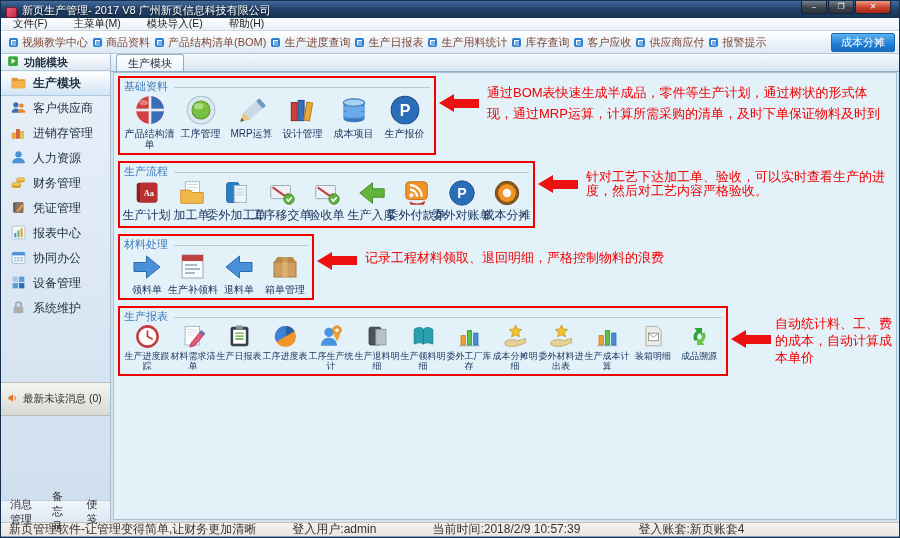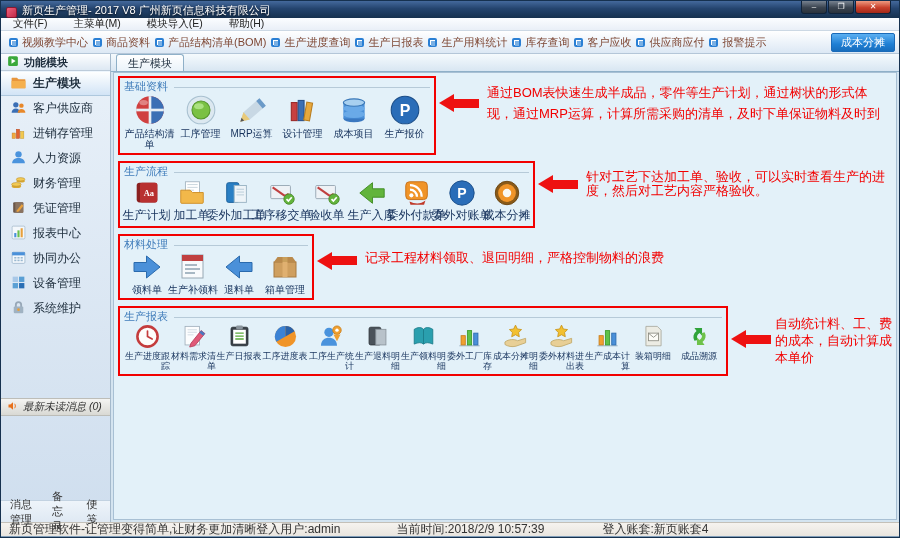--- a/index.html
+++ b/index.html
@@ -47,21 +47,21 @@
                padding:0 6px; font-size:11px; font-weight:bold; color:#1c2c3c; }
   .sb-header svg { width:12px; height:12px; }
   .sb-item { height:25px; flex:0 0 25px; display:flex; align-items:center; gap:6px;
              padding:0 9px; font-size:12px; color:#20303f; cursor:default; }
   .sb-item svg { width:17px; height:17px; flex:0 0 auto; }
   .sb-item.selected { background:linear-gradient(#feffff,#d2e4f6);
                       border-top:1px solid #eef6fd; border-bottom:1px solid #aec8de; font-weight:bold; }
   .unread { margin-top:auto; height:17px; flex:0 0 17px;
             background:linear-gradient(#f4f4f2,#d9d9d4); border-top:1px solid #bdbdb8;
             border-bottom:1px solid #bdbdb8; display:flex; align-items:center; gap:4px;
-            padding:8px 6px; font-size:10.5px; color:#333;font-style:italic; }
+            padding:16px 6px; font-size:10.5px; color:#333; }
   .unread svg { width:12px; height:12px; }
   .sb-space { height:84px; flex:0 0 84px; }
   .sb-tabs { height:22px; flex:0 0 22px; background:linear-gradient(#eef4fa,#dfe9f3);
              border-top:1px solid #c2d2e1; display:flex; align-items:center; gap:13px;
              padding:0 9px; font-size:11px; color:#333; }
 
   
   .content { flex:1; display:flex; flex-direction:column; background:#d4e4f0; min-width:0; }
   .tabstrip { height:18px; flex:0 0 18px; background:linear-gradient(#f5fafd,#d8e6f2);
               border-bottom:1px solid #8fb0c8; display:flex; align-items:flex-end; padding-left:5px; }
@@ -78,41 +78,41 @@
   .legend .line { flex:1; min-width:14px; height:1px; background:#b6cad8; margin-top:2px; }
   .icons { display:flex; }
   .icell { display:flex; flex-direction:column; align-items:center; text-align:center; }
   .micon { display:block; }
   .micon svg { display:block; }
   .ilabel { color:#16325c; line-height:1.12; margin-top:1px; }
 
   .g1 .icell { width:51px; }  .g1 .micon svg { width:34px; height:34px; }  .g1 .ilabel { font-size:10px; }
   .g2 .icell { width:45px; }  .g2 .micon svg { width:30px; height:30px; }  .g2 .ilabel { font-size:12px; white-space:nowrap; }
   .g3 .icell { width:46px; }  .g3 .micon svg { width:32px; height:32px; }  .g3 .ilabel { font-size:10px; white-space:nowrap; }
-  .g4 .icell { width:46px; }  .g4 .micon svg { width:27px; height:27px; }  .g4 .ilabel { font-size:9px;text-align:right; }
+  .g4 .icell { width:46px; }  .g4 .micon svg { width:27px; height:27px; }  .g4 .ilabel { font-size:9px; }
 
   .arrow { display:flex; align-items:center; flex:0 0 auto; margin-left:3px; }
   .a-head { width:0; height:0; border-top:9px solid transparent; border-bottom:9px solid transparent;
             border-right:15px solid #ee1111; }
   .a-bar { width:25px; height:9px; background:#ee1111; }
   .g1 .arrow { margin-top:18px; } .g2 .arrow { margin-top:14px; }
   .g3 .arrow { margin-top:18px; } .g4 .arrow { margin-top:24px; }
 
   .anno { color:#f20000; font-size:13px; margin-left:8px; }
   .g1 .anno { width:432px; margin-top:6px;  line-height:21px; }
   .g2 .anno { width:330px; margin-top:9px;  line-height:14px; }
   .g3 .anno { white-space:nowrap; margin-top:15px; }
   .g4 .anno { width:142px; margin-top:9px; margin-left:4px; line-height:17px; }
 
   
   .statusbar { height:14px; background:linear-gradient(#f6f3ef,#e9e5df);
                border-top:1px solid #c4c0b8; display:flex; align-items:center;
                font-size:12px; color:#333; padding:0 8px; }
   .statusbar .st { white-space:nowrap; }
-  .st-user { } .st-time { margin-left:56px; } .st-acct { margin-left:58px; }
+  .st-user { margin-left:36px; } .st-time { margin-left:56px; } .st-acct { margin-left:58px; }
   .bottomline { height:3px; background:linear-gradient(#8aa6c0,#4a6a8a); }
 </style>
 </head>
 <body>
 
 <div class="window">
 
   <div class="titlebar">
     <span class="title-icon"></span>
     <span class="title-text">新页生产管理- 2017 V8 广州新页信息科技有限公司</span>

